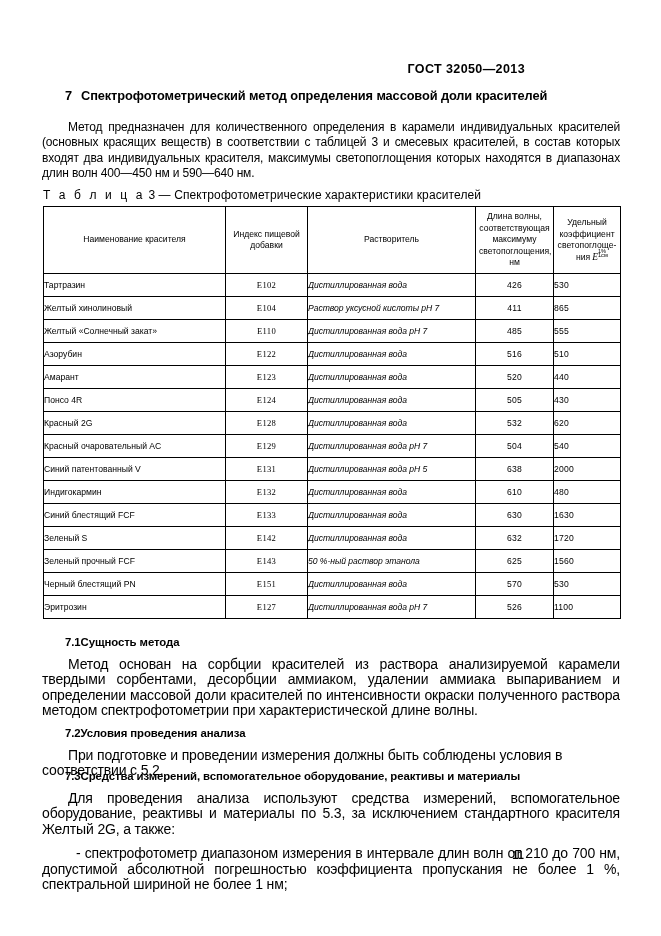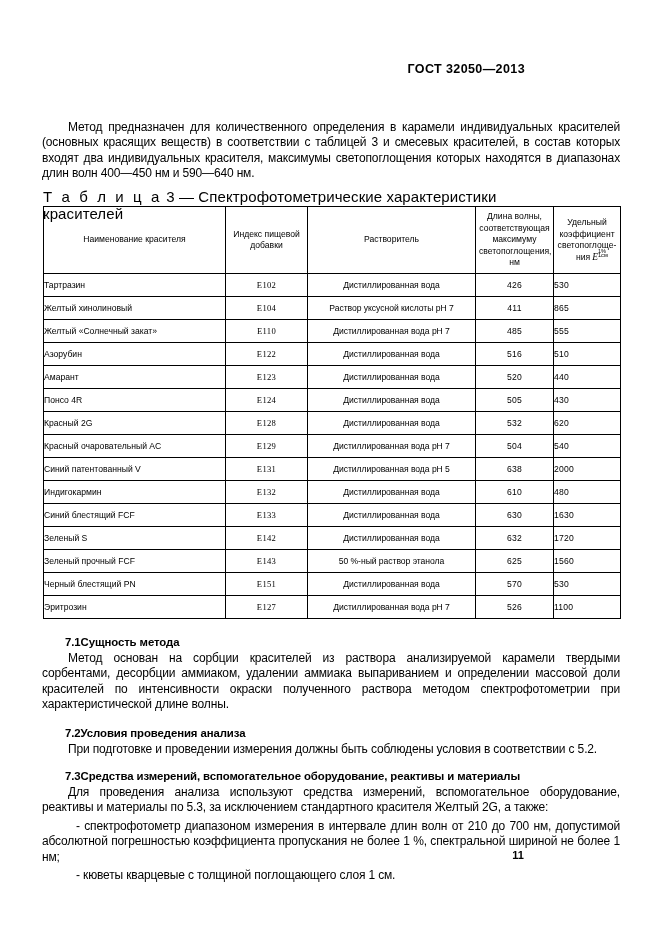--- a/index.html
+++ b/index.html
@@ -54,21 +54,21 @@
     text-align: justify;
     text-indent: 26px;
     letter-spacing: -0.15px;
   }
 
   
   .table-caption {
     position: absolute;
     left: 43px;
     top: 188px;
-    font-size: 15px;
+    font-size: 12px;
     letter-spacing: 0.1px;
   }
   .table-caption .tcap-word { letter-spacing: 2.6px; }
 
   
   .tbl-wrap {
     position: absolute;
     left: 43px;
     top: 206px;
     width: 577px;
@@ -100,21 +100,21 @@
   col.c-wave  { width: 78px; }
   col.c-coef  { width: 67px; }
 
   td.name {
     padding: 2px 7px 2px 16px;
     text-align: justify;
     text-align-last: left;
     line-height: 12px;
   }
   td.index { text-align: center; letter-spacing: 0.3px; font-family: Liberation Serif, serif; }
-  td.solv  { text-align: center; letter-spacing: -0.05px; }
+  td.solv  { text-align: left; letter-spacing: -0.05px; font-style: italic; }
   td.wave  { text-align: center; letter-spacing: 0.2px; }
   td.coef  { text-align: left; letter-spacing: 0.2px; }
 
   .hdr-coef .evar {
     font-style: italic;
     font-family: "Liberation Serif", serif;
     font-size: 9.4px;
     position: relative;
     margin-left: 2px;
   }
@@ -136,26 +136,26 @@
     width: 578px;
   }
   .sec-head {
     font-size: 11.4px;
     font-weight: bold;
     margin-left: 23px;
     letter-spacing: -0.1px;
   }
   .sec-head .num { }
   .para {
-    font-size: 12px;
+    font-size: 14px;
     line-height: 15.4px;
     text-align: justify;
     text-indent: 26px;
     letter-spacing: -0.15px;
-    margin-top: 3px;
+    margin-top: 9px;
   }
   .para.dash { text-indent: 34px; }
   .para.nojust { text-align: left; }
 
   #sec71 { top: 636px; }
   #sec72 { top: 727px; }
   #sec73 { top: 770px; }
 
   .page-num {
     position: absolute;
@@ -165,20 +165,23 @@
     font-weight: bold;
   }
 </style>
 </head>
 <body>
 
 <div class="page">
 
   <div class="doc-header">ГОСТ 32050—2013</div>
 
+  <div class="clause-title">
+    <span class="num">7</span><span>Спектрофотометрический метод определения массовой доли красителей</span>
+  </div>
 
   <div class="intro">Метод предназначен для количественного определения в карамели индивидуальных красителей (основных красящих веществ) в соответствии с таблицей 3 и смесевых красителей, в состав которых входят два индивидуальных красителя, максимумы светопоглощения которых находятся в диапазонах длин волн 400—450 нм и 590—640 нм.</div>
 
   <div class="table-caption">
     <span class="tcap-word">Т а б л и ц а</span>
     <span>3</span>
     <span>— Спектрофотометрические характеристики красителей</span>
   </div>
 
   <div class="tbl-wrap">
@@ -327,18 +330,17 @@
     </div>
     <div class="para nojust">При подготовке и проведении измерения должны быть соблюдены условия в соответствии с 5.2.</div>
   </div>
 
   <div class="sec" id="sec73">
     <div class="sec-head">
       <span class="num">7.3</span><span>Средства измерений, вспомогательное оборудование, реактивы и материалы</span>
     </div>
     <div class="para">Для проведения анализа используют средства измерений, вспомогательное оборудование, реактивы и материалы по 5.3, за исключением стандартного красителя Желтый 2G, а также:</div>
     <div class="para dash">- спектрофотометр диапазоном измерения в интервале длин волн от 210 до 700 нм, допустимой абсолютной погрешностью коэффициента пропускания не более 1 %, спектральной шириной не более 1 нм;</div>
-    <div class="para dash nojust">- кюветы кварцевые с толщиной поглощающего слоя 1 см.</div>
   </div>
 
   <div class="page-num">11</div>
 
 </div>
 
 </body></html>

